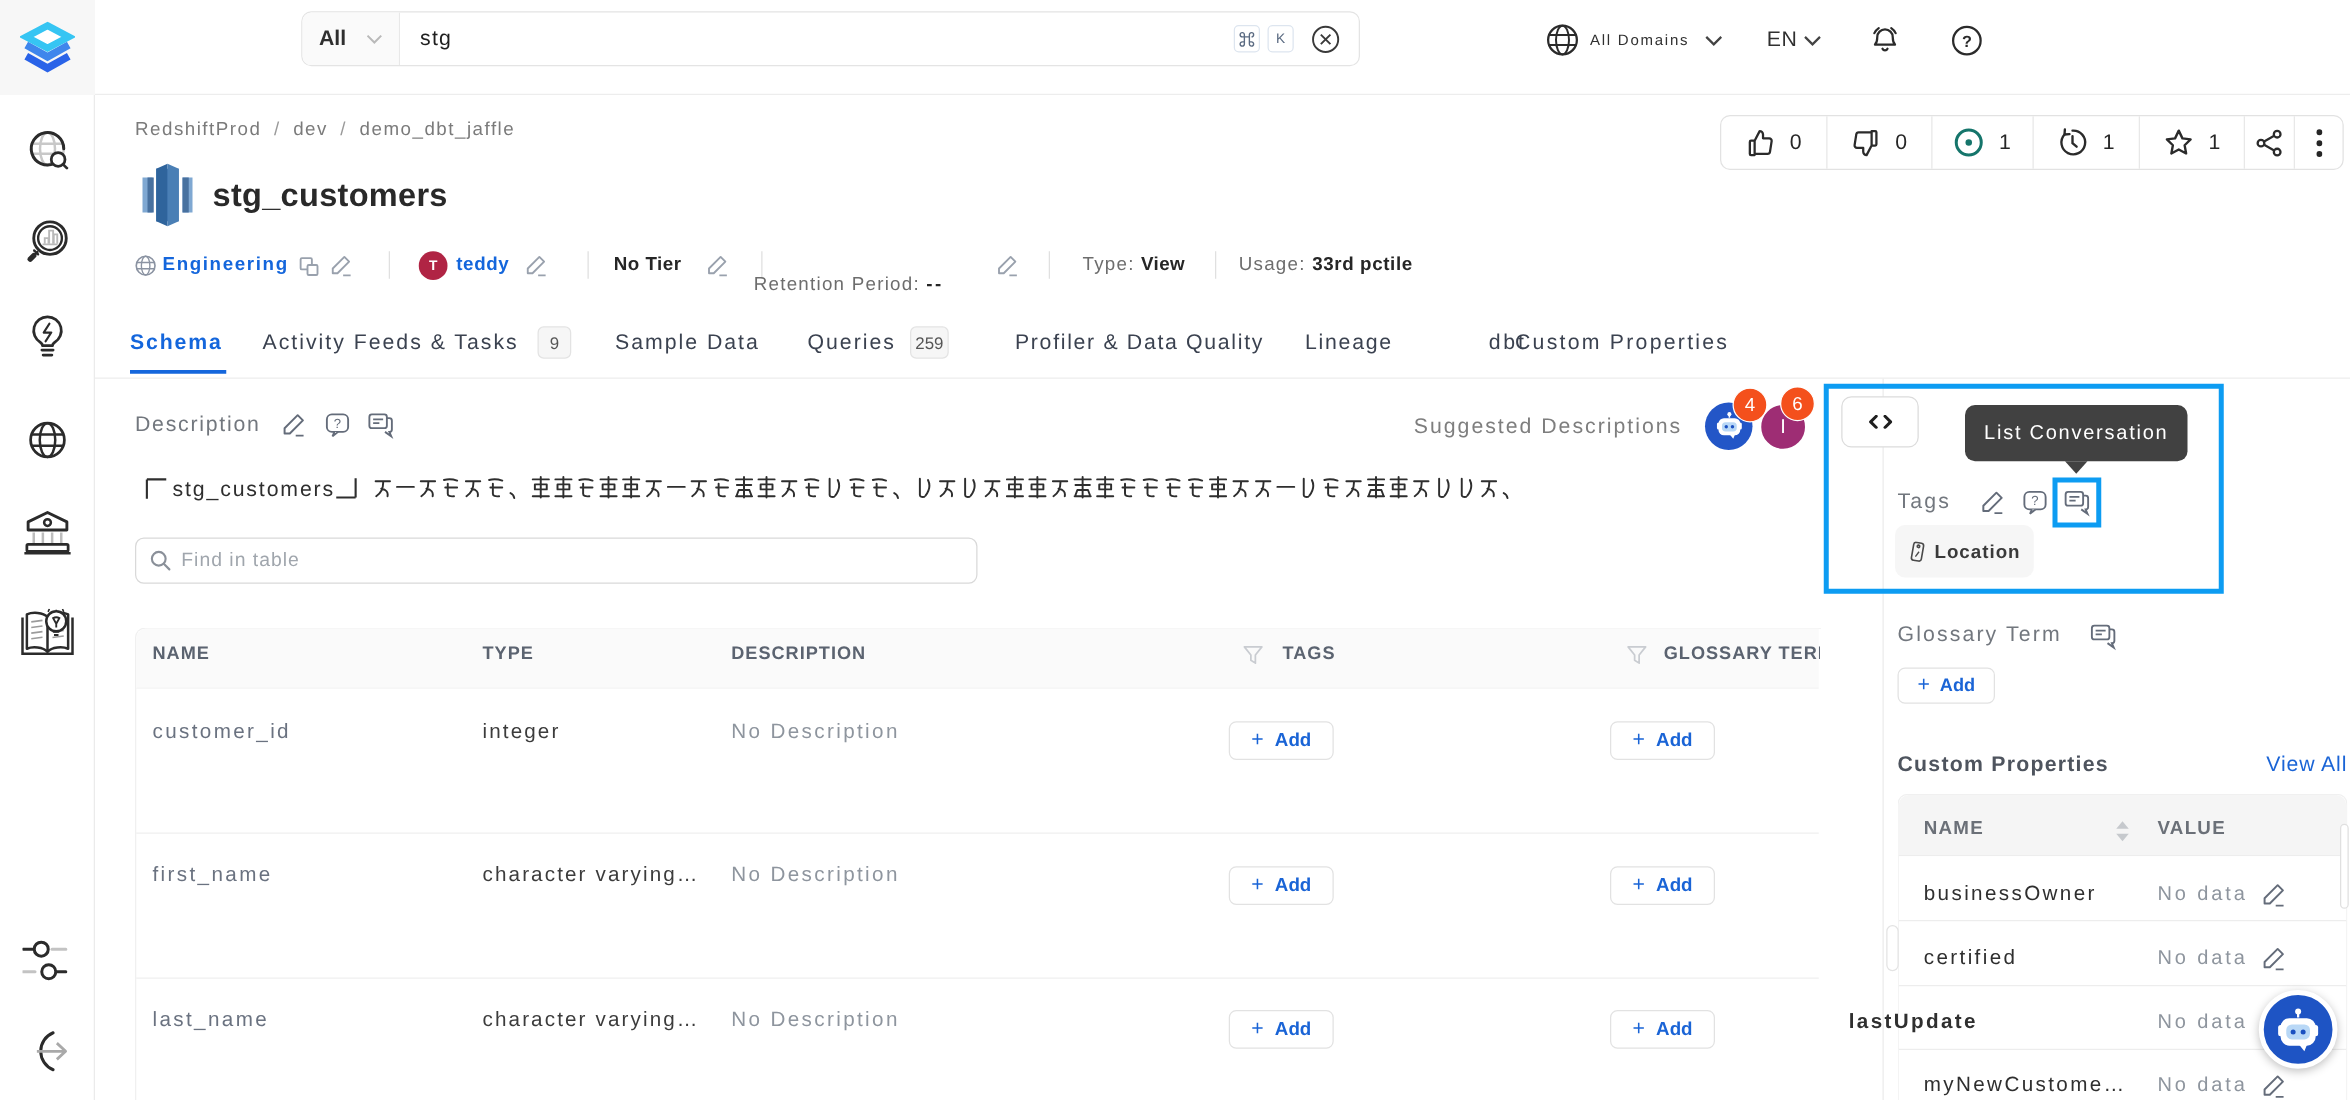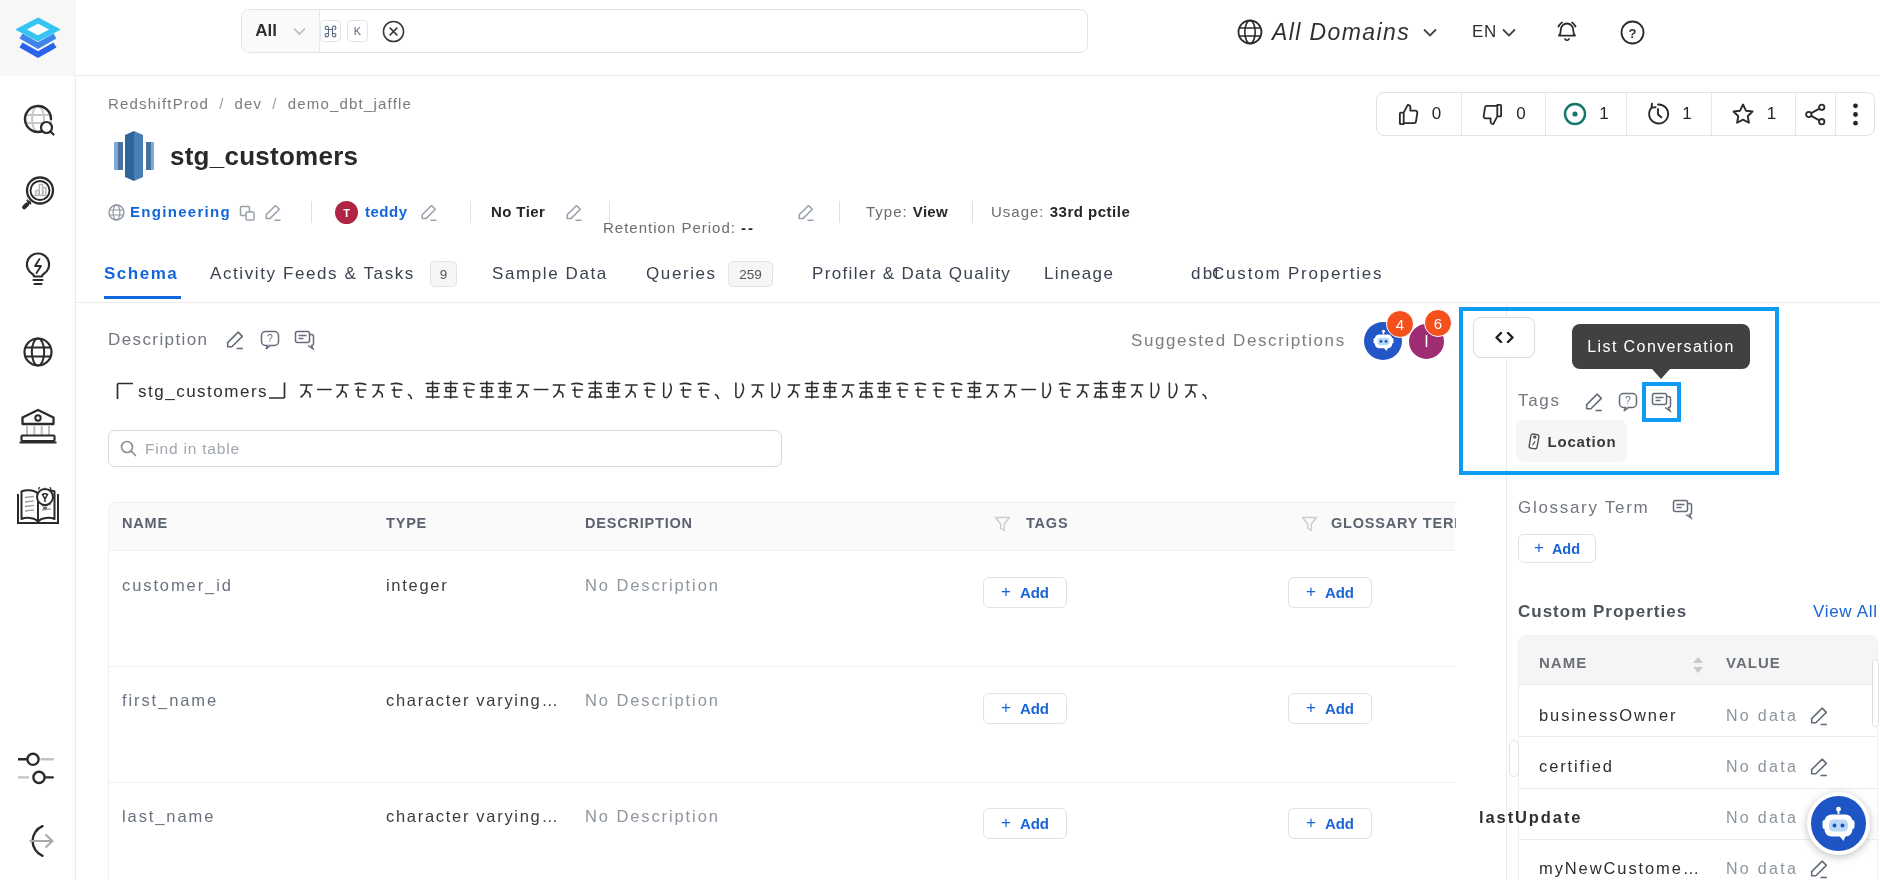--- a/index.html
+++ b/index.html
@@ -173,40 +173,41 @@
 </div>
 
 <div id="topbar" class="abs"></div>
 <div id="searchbox" class="abs">
   <div id="searchall">
       <span>All</span>
     <svg width="13" height="9" viewBox="0 0 13 9" fill="none">
         <path d="M1 1.5 L6.5 7 L12 1.5" stroke="#b9b9b9" stroke-width="1.6"></path>
       </svg>
   </div>
+  <div style="margin-left:16px; font-size:17px; color:#1f1f1f; letter-spacing:1px; flex:1;">stg</div>
   <div style="display:flex; align-items:center; gap:6px; margin-right:15px;">
     <div class="key">
         <svg width="13" height="13" viewBox="0 0 13 13" fill="none">
           <path d="M4.5 4.5 V2.8 A1.7 1.7 0 1 0 2.8 4.5 H8.5 M4.5 4.5 H8.5 M4.5 4.5 V8.5 M8.5 4.5 V2.8 A1.7 1.7 0 1 1 10.2 4.5 M8.5 4.5 V8.5 M4.5 8.5 H2.8 A1.7 1.7 0 1 0 4.5 10.2 V8.5 M8.5 8.5 H10.2 A1.7 1.7 0 1 1 8.5 10.2 V8.5" stroke="#5b6b82" stroke-width="1.1"></path>
         </svg>
       </div>
     <div class="key" style="font-size:11px;">K</div>
     <svg style="margin-left:8px;" width="23" height="23" viewBox="0 0 24 24" fill="none">
         <circle cx="12" cy="12" r="10.5" stroke="#3a3a3a" stroke-width="1.6"></circle>
         <path d="M8 8 L16 16 M16 8 L8 16" stroke="#3a3a3a" stroke-width="1.6"></path>
       </svg>
   </div>
 </div>
 <div id="topright" class="abs">
   <svg width="26" height="26" viewBox="0 0 26 26" fill="none">
     <circle cx="13" cy="13" r="11.5" stroke="#2b2b2b" stroke-width="1.8"></circle>
     <ellipse cx="13" cy="13" rx="5.2" ry="11.5" stroke="#2b2b2b" stroke-width="1.6"></ellipse>
     <path d="M2.5 9 H23.5 M2.5 17 H23.5" stroke="#2b2b2b" stroke-width="1.6"></path>
   </svg>
-  <span style="margin-left:9px; font-size:23px; color:#303030; letter-spacing:1.4px;font-style:italic;">All Domains</span>
+  <span style="margin-left:9px; font-size:12px; color:#303030; letter-spacing:1.4px;">All Domains</span>
   <svg style="margin-left:13px;" width="14" height="9" viewBox="0 0 14 9" fill="none">
       <path d="M1 1.5 L7 7.5 L13 1.5" stroke="#444" stroke-width="1.8"></path>
     </svg>
   <span style="margin-left:35px; font-size:17px; color:#303030; letter-spacing:.5px;">EN</span>
   <svg style="margin-left:5px;" width="14" height="9" viewBox="0 0 14 9" fill="none">
       <path d="M1 1.5 L7 7.5 L13 1.5" stroke="#444" stroke-width="1.8"></path>
     </svg>
   <svg style="margin-left:38px;" width="26" height="26" viewBox="0 0 26 26" fill="none">
     <path d="M13 4.5 a6.2 6.2 0 0 1 6.2 6.2 c0 3.6.9 5 1.8 6 H5 c.9-1 1.8-2.4 1.8-6 A6.2 6.2 0 0 1 13 4.5 Z" stroke="#2b2b2b" stroke-width="1.8" stroke-linejoin="round"></path>
     <path d="M11 20 a2.2 2.2 0 0 0 4 0" stroke="#2b2b2b" stroke-width="1.8" stroke-linecap="round"></path>
@@ -321,21 +322,21 @@
 <div class="abs msep" style="left:839px;"></div>
 <div class="abs metatx" style="left:866px;">Type: <b style="color:#262626; letter-spacing:.3px;">View</b></div>
 <div class="abs msep" style="left:972px;"></div>
 <div class="abs metatx" style="left:991px;">Usage: <b style="color:#262626; letter-spacing:.5px;">33rd pctile</b></div>
 
 <div class="abs tab" style="left:104px; color:#1466dc; font-weight:700; letter-spacing:1.5px;">Schema</div>
 <div class="abs tab" style="left:210px;">Activity Feeds &amp; Tasks</div>
 <div class="abs tbadge" style="left:430px; width:27px;">9</div>
 <div class="abs tab" style="left:492px;">Sample Data</div>
 <div class="abs tab" style="left:646px;">Queries</div>
-<div class="abs tbadge" style="left:728px; width:45px;">259</div>
+<div class="abs tbadge" style="left:728px; width:31px;">259</div>
 <div class="abs tab" style="left:812px; letter-spacing:1.35px;">Profiler &amp; Data Quality</div>
 <div class="abs tab" style="left:1044px; letter-spacing:1.4px;">Lineage</div>
 <div class="abs tab" style="left:1149px; letter-spacing:2.2px;margin-left:42px;">dbt</div>
 <div class="abs tab" style="left:1212px; letter-spacing:1.8px;">Custom Properties</div>
 <div class="abs" style="left:104px; top:296px; width:77px; height:3px; background:#1466dc;"></div>
 <div id="tabline" class="abs"></div>
 
 <div id="desc-label" class="abs">Description</div>
 <svg class="abs" style="left:224px; top:329px;" width="22" height="22" viewBox="0 0 21 21" fill="none" stroke="#646c7a" stroke-width="1.5">
     <path d="M13.5 3 l4 4 L7.5 17 H3.5 V13 Z" stroke-linejoin="round"></path>

